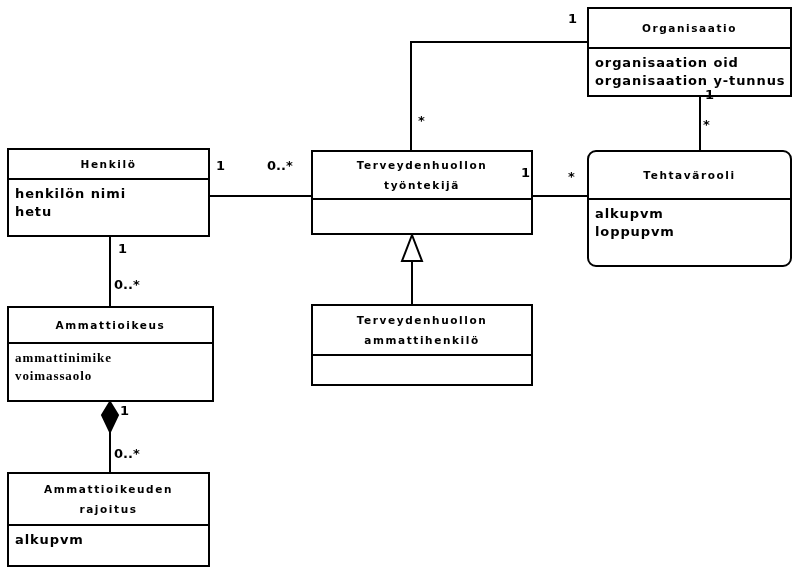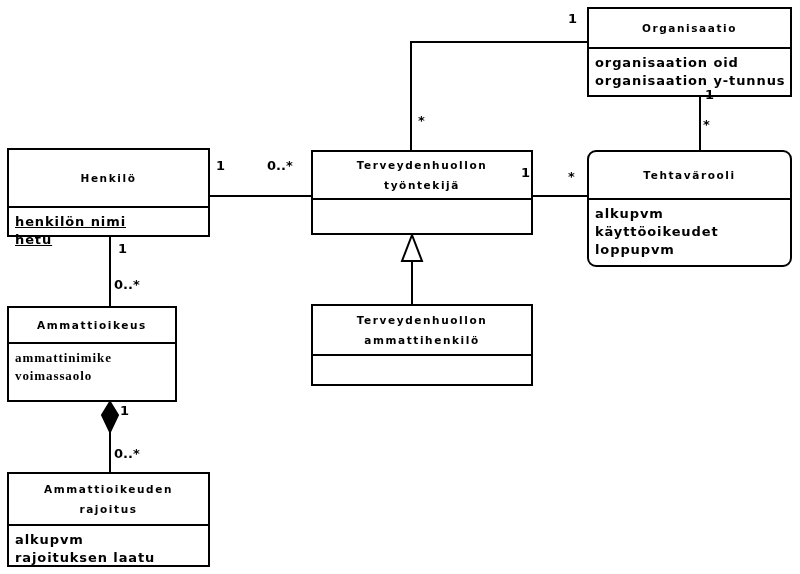--- a/index.html
+++ b/index.html
@@ -99,49 +99,48 @@
     <div class="class-name" style="height:38px;">
       <span>Organisaatio</span>
     </div>
     <div class="compartment" style="height:50px;">
       <div class="attr">organisaation oid</div>
       <div class="attr">organisaation y-tunnus</div>
     </div>
   </div>
 
   <div class="uml-class" style="left:7px; top:148px; width:203px; height:89px;">
-    <div class="class-name" style="height:56px;border-radius:20px;">
+    <div class="class-name" style="height:28px;border-radius:20px;">
       <span>Henkilö</span>
     </div>
-    <div class="compartment" style="height:44px;text-decoration:underline;">
+    <div class="compartment" style="height:44px;">
       <div class="attr">henkilön nimi</div>
       <div class="attr">hetu</div>
     </div>
   </div>
 
   <div class="uml-class" style="left:311px; top:150px; width:222px; height:85px;">
     <div class="class-name" style="height:46px;">
       <span>Terveydenhuollon</span>
       <span class="line2">työntekijä</span>
     </div>
     <div class="compartment empty" style="height:39px;"></div>
   </div>
 
   <div class="uml-class" style="left:587px; top:150px; width:205px; height:117px;border-radius:9px;">
     <div class="class-name" style="height:46px;">
       <span>Tehtavärooli</span>
     </div>
     <div class="compartment" style="height:71px;">
       <div class="attr">alkupvm</div>
-      <div class="attr">käyttöoikeudet</div>
       <div class="attr">loppupvm</div>
     </div>
   </div>
 
-  <div class="uml-class" style="left:7px; top:306px; width:170px; height:96px;">
+  <div class="uml-class" style="left:7px; top:306px; width:207px; height:96px;">
     <div class="class-name" style="height:34px;">
       <span>Ammattioikeus</span>
     </div>
     <div class="compartment" style="height:62px;font-family:Liberation Serif, serif;">
       <div class="attr">ammattinimike</div>
       <div class="attr">voimassaolo</div>
     </div>
   </div>
 
   <div class="uml-class" style="left:311px; top:304px; width:222px; height:82px;">
@@ -152,21 +151,20 @@
     <div class="compartment empty" style="height:34px;"></div>
   </div>
 
   <div class="uml-class" style="left:7px; top:472px; width:203px; height:95px;">
     <div class="class-name" style="height:50px;">
       <span>Ammattioikeuden</span>
       <span class="line2">rajoitus</span>
     </div>
     <div class="compartment" style="height:45px;">
       <div class="attr">alkupvm</div>
-      <div class="attr">rajoituksen laatu</div>
     </div>
   </div>
 
   <span class="mult" style="left:568px; top:12px;">1</span>
 
   <span class="mult" style="left:418px; top:114px;">*</span>
 
   <span class="mult" style="left:705px; top:88px;">1</span>
 
   <span class="mult" style="left:703px; top:118px;">*</span>

